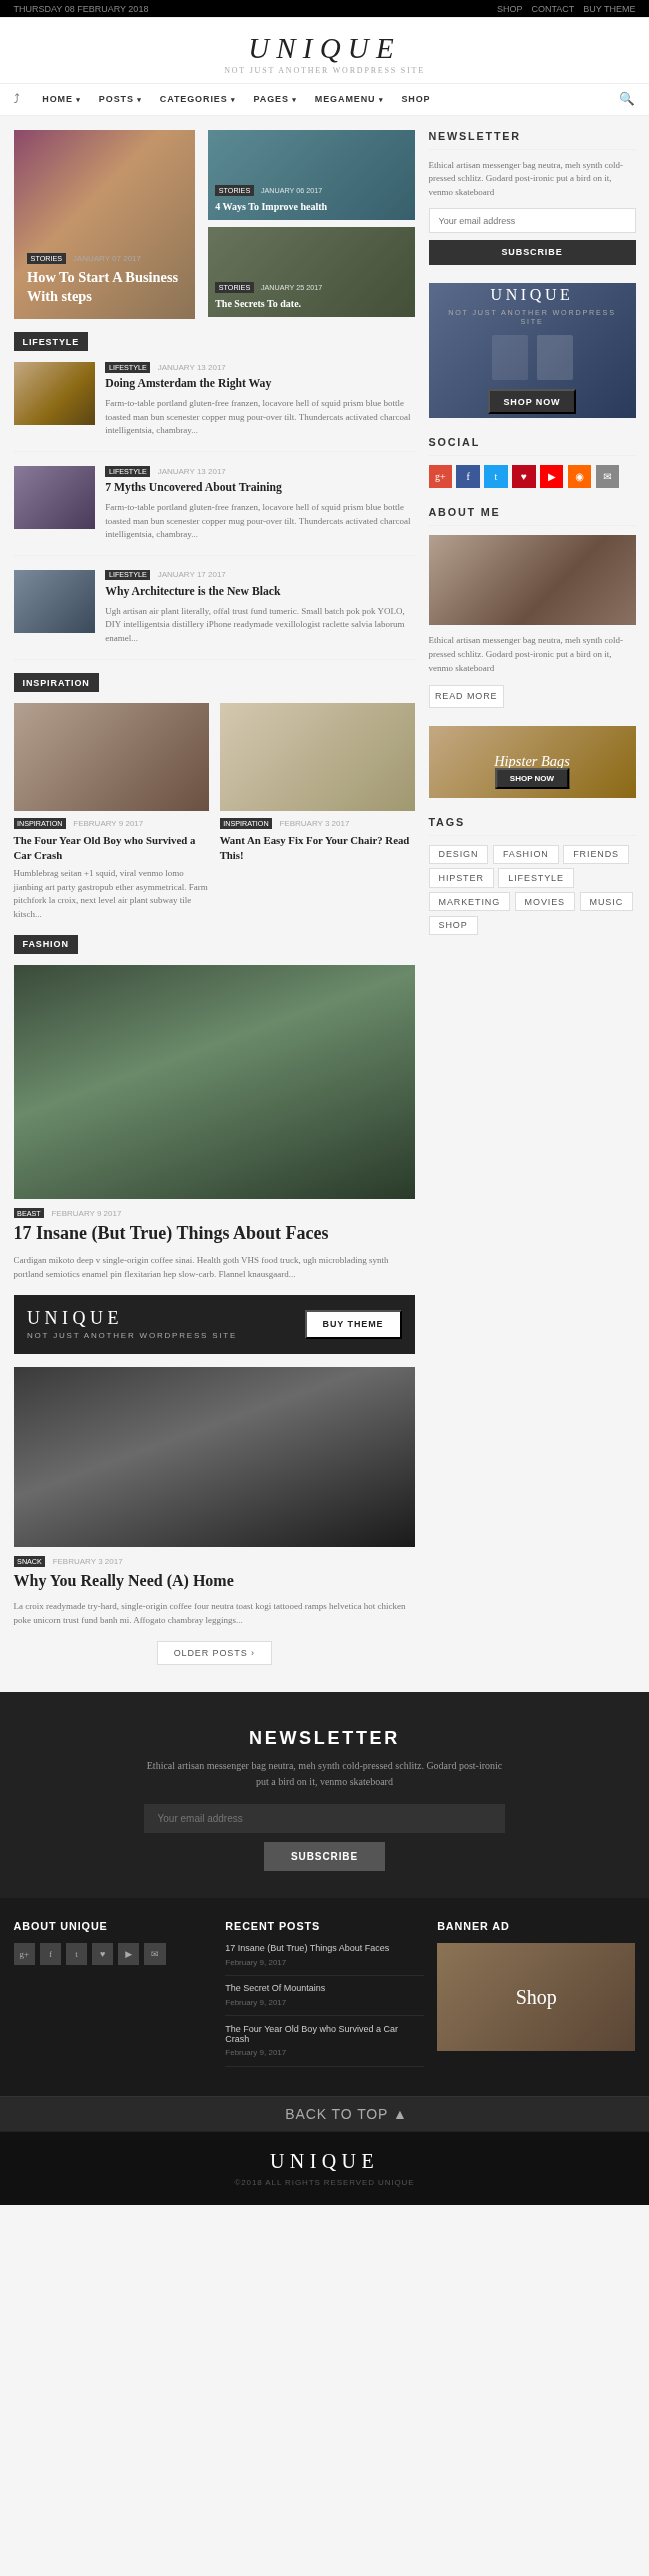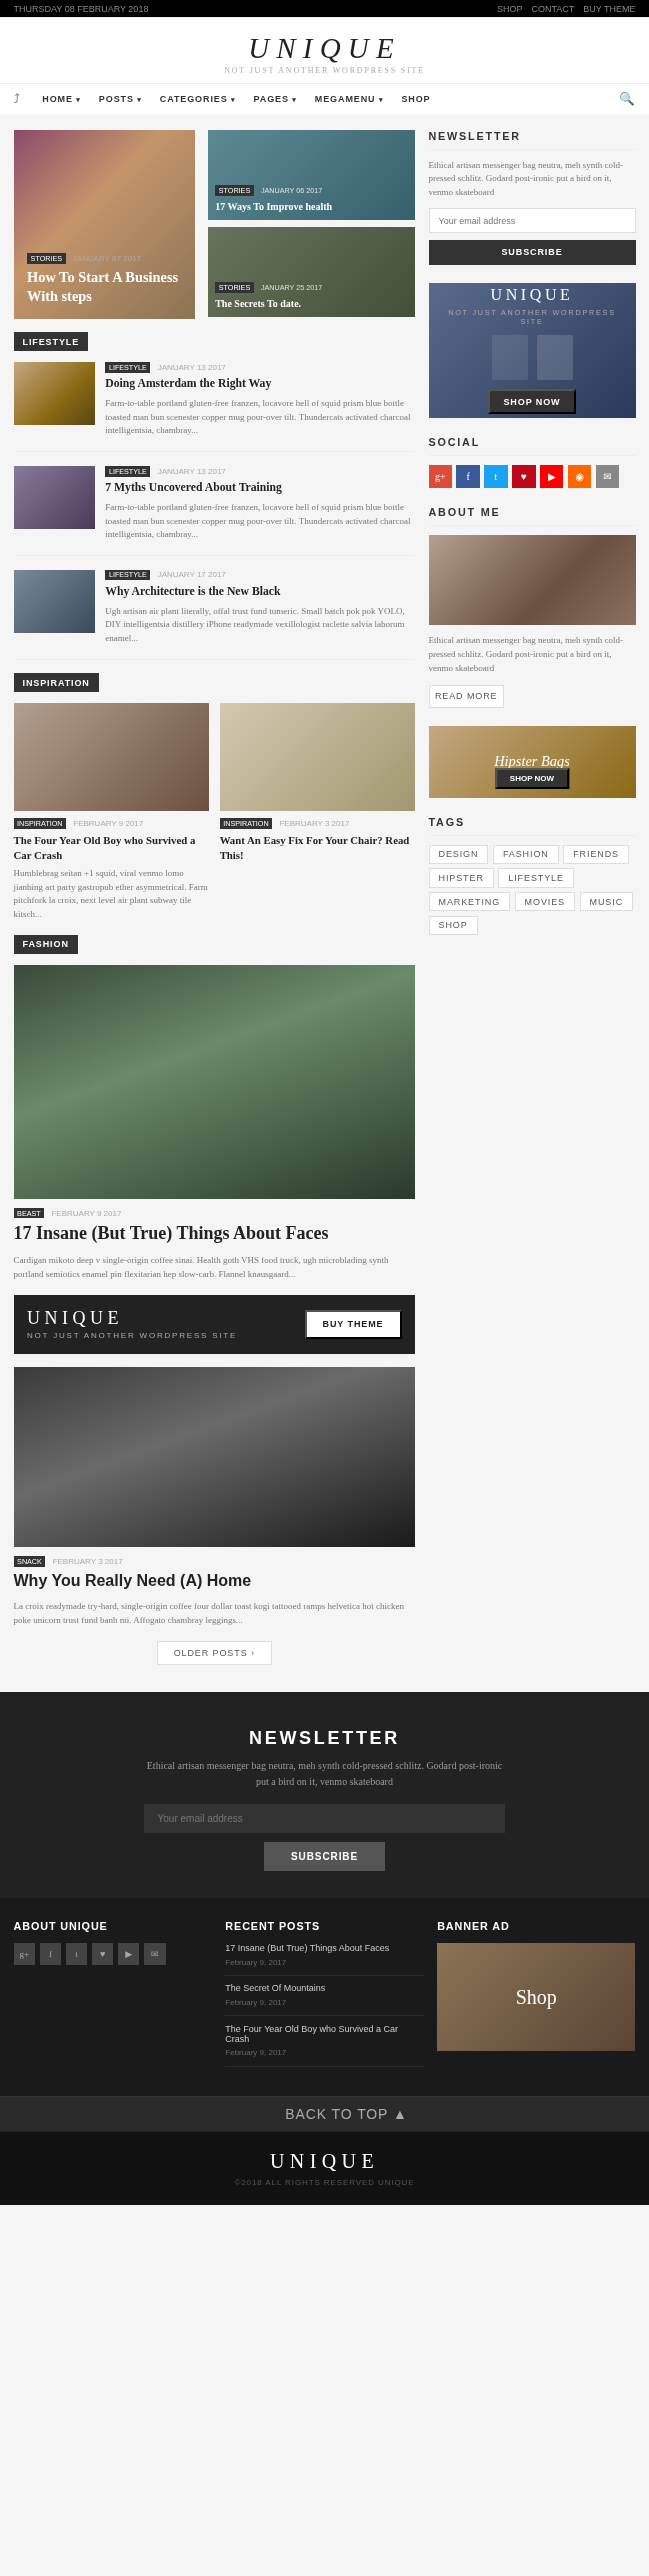--- a/index.html
+++ b/index.html
@@ -75,21 +75,21 @@
     .fashion-section p { font-size: 9px; color: #777; line-height: 1.6; }
 
     
     .ad-banner { background: #222; padding: 13.5px; margin-bottom: 13.5px; display: flex; align-items: center; justify-content: space-between; }
     .ad-logo { color: #fff; font-family: Georgia, serif; font-size: 18px; letter-spacing: 4.5px; text-transform: uppercase; }
     .ad-btn { background: #fff; color: #222; padding: 7.2px 16px; font-size: 9px; font-weight: 700; text-transform: uppercase; letter-spacing: 0.9px; font-family: Arial, sans-serif; cursor: pointer; }
 
     
     .home-post { margin-bottom: 13.5px; }
     .home-post-img { width: 100%; height: 180px; margin-bottom: 9px; }
-    .home-post h2 { font-size: 16px; font-family: Liberation Sans, sans-serif; color: #222; margin-bottom: 7.2px; line-height: 1.3; }
+    .home-post h2 { font-size: 16px; font-family: Liberation Serif, serif; color: #222; margin-bottom: 7.2px; line-height: 1.3; }
     .home-post p { font-size: 9px; color: #777; line-height: 1.6; }
 
     
     .older-posts { text-align: center; margin: 13.5px 0; }
     .older-posts-btn { background: #fff; border: 0.9px solid #ddd; color: #555; padding: 6.3px 16px; font-size: 9px; font-family: Arial, sans-serif; cursor: pointer; text-transform: uppercase; letter-spacing: 0.9px; }
 
     
     .widget { margin-bottom: 18px; }
     .widget-title { font-size: 10.8px; font-family: Arial, sans-serif; font-weight: 700; text-transform: uppercase; letter-spacing: 1.8px; color: #333; margin-bottom: 9px; border-bottom: 1.8px solid #eee; padding-bottom: 7.2px; }
     
@@ -235,21 +235,21 @@
       </div>
 
       <div class="featured-side">
         <div class="featured-side-item feat1-bg" style="height:90px; display:flex; align-items:flex-end; padding:7.2px; position:relative;">
           <div style="position:absolute;top:0;left:0;right:0;bottom:0;background:rgba(0,0,0,0.25);"></div>
           <div style="position:relative;z-index:2;">
             <div class="post-meta-small">
               <span class="cat-label">STORIES</span>
               <span style="color:rgba(255,255,255,0.8);font-size:7.2px;">JANUARY 06 2017</span>
             </div>
-            <h3 style="color:#fff;font-size:10px;font-family:Georgia,serif;line-height:1.3;">17 Ways To Improve health</h3>
+            <h3 style="color:#fff;font-size:10px;font-family:Georgia,serif;line-height:1.3;">4 Ways To Improve health</h3>
           </div>
         </div>
         <div class="featured-side-item feat2-bg" style="height:90px; display:flex; align-items:flex-end; padding:7.2px; position:relative;">
           <div style="position:absolute;top:0;left:0;right:0;bottom:0;background:rgba(0,0,0,0.25);"></div>
           <div style="position:relative;z-index:2;">
             <div class="post-meta-small">
               <span class="cat-label">STORIES</span>
               <span style="color:rgba(255,255,255,0.8);font-size:7.2px;">JANUARY 25 2017</span>
             </div>
             <h3 style="color:#fff;font-size:10px;font-family:Georgia,serif;line-height:1.3;">The Secrets To date.</h3>
@@ -350,21 +350,21 @@
       <button class="ad-btn">BUY THEME</button>
     </div>
 
     <div class="home-post">
       <div class="home-post-img home-bg"></div>
       <div class="post-meta-small">
         <span class="cat-label">SNACK</span>
         <span>FEBRUARY 3 2017</span>
       </div>
       <h2>Why You Really Need (A) Home</h2>
-      <p>La croix readymade try-hard, single-origin coffee four dollar toast kogi tattooed ramps helvetica hot chicken poke unicorn trust fund banh mi. Affogato chambray leggings...</p>
+      <p>La croix readymade try-hard, single-origin coffee four neutra toast kogi tattooed ramps helvetica hot chicken poke unicorn trust fund banh mi. Affogato chambray leggings...</p>
     </div>
 
     <div class="older-posts">
       <button class="older-posts-btn">OLDER POSTS ›</button>
     </div>
 
   </div>
 
   <div class="sidebar">
 

